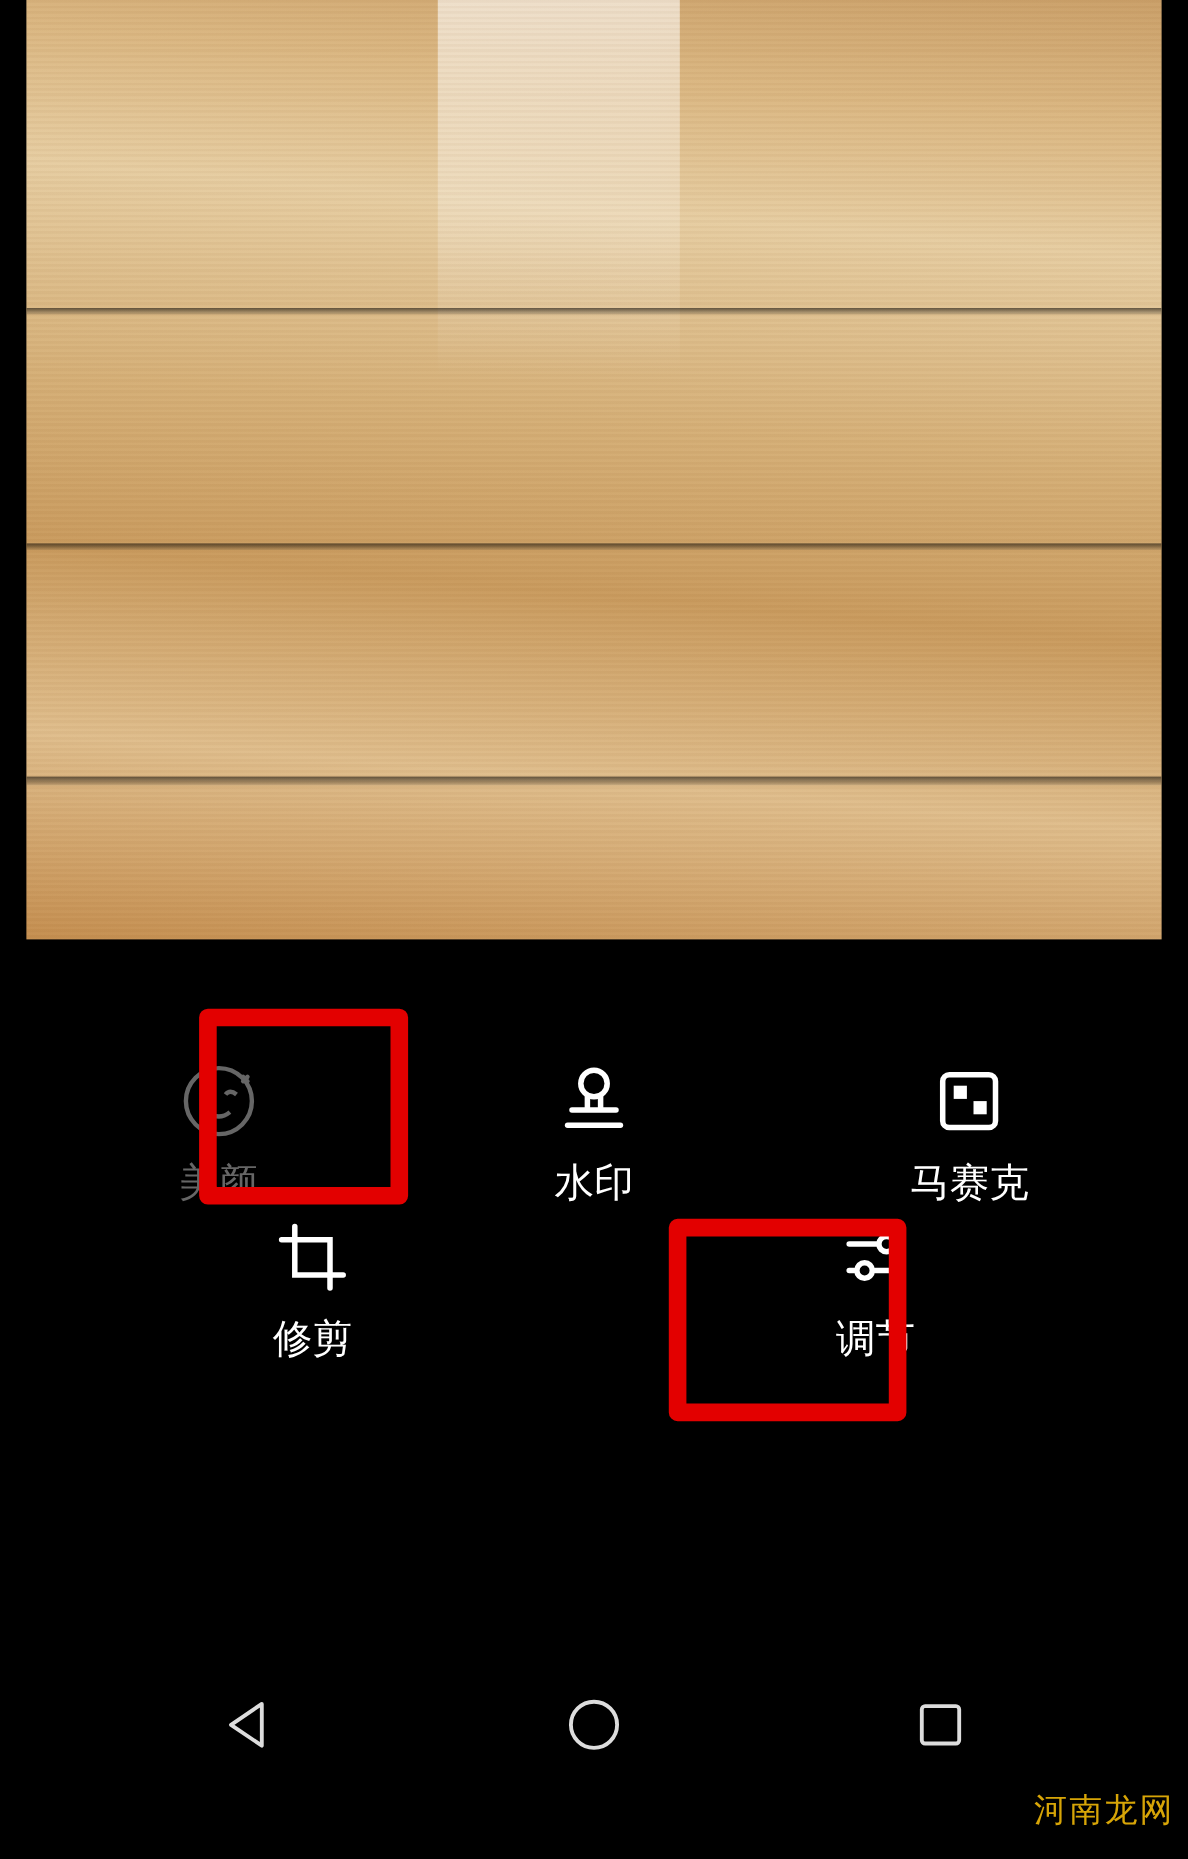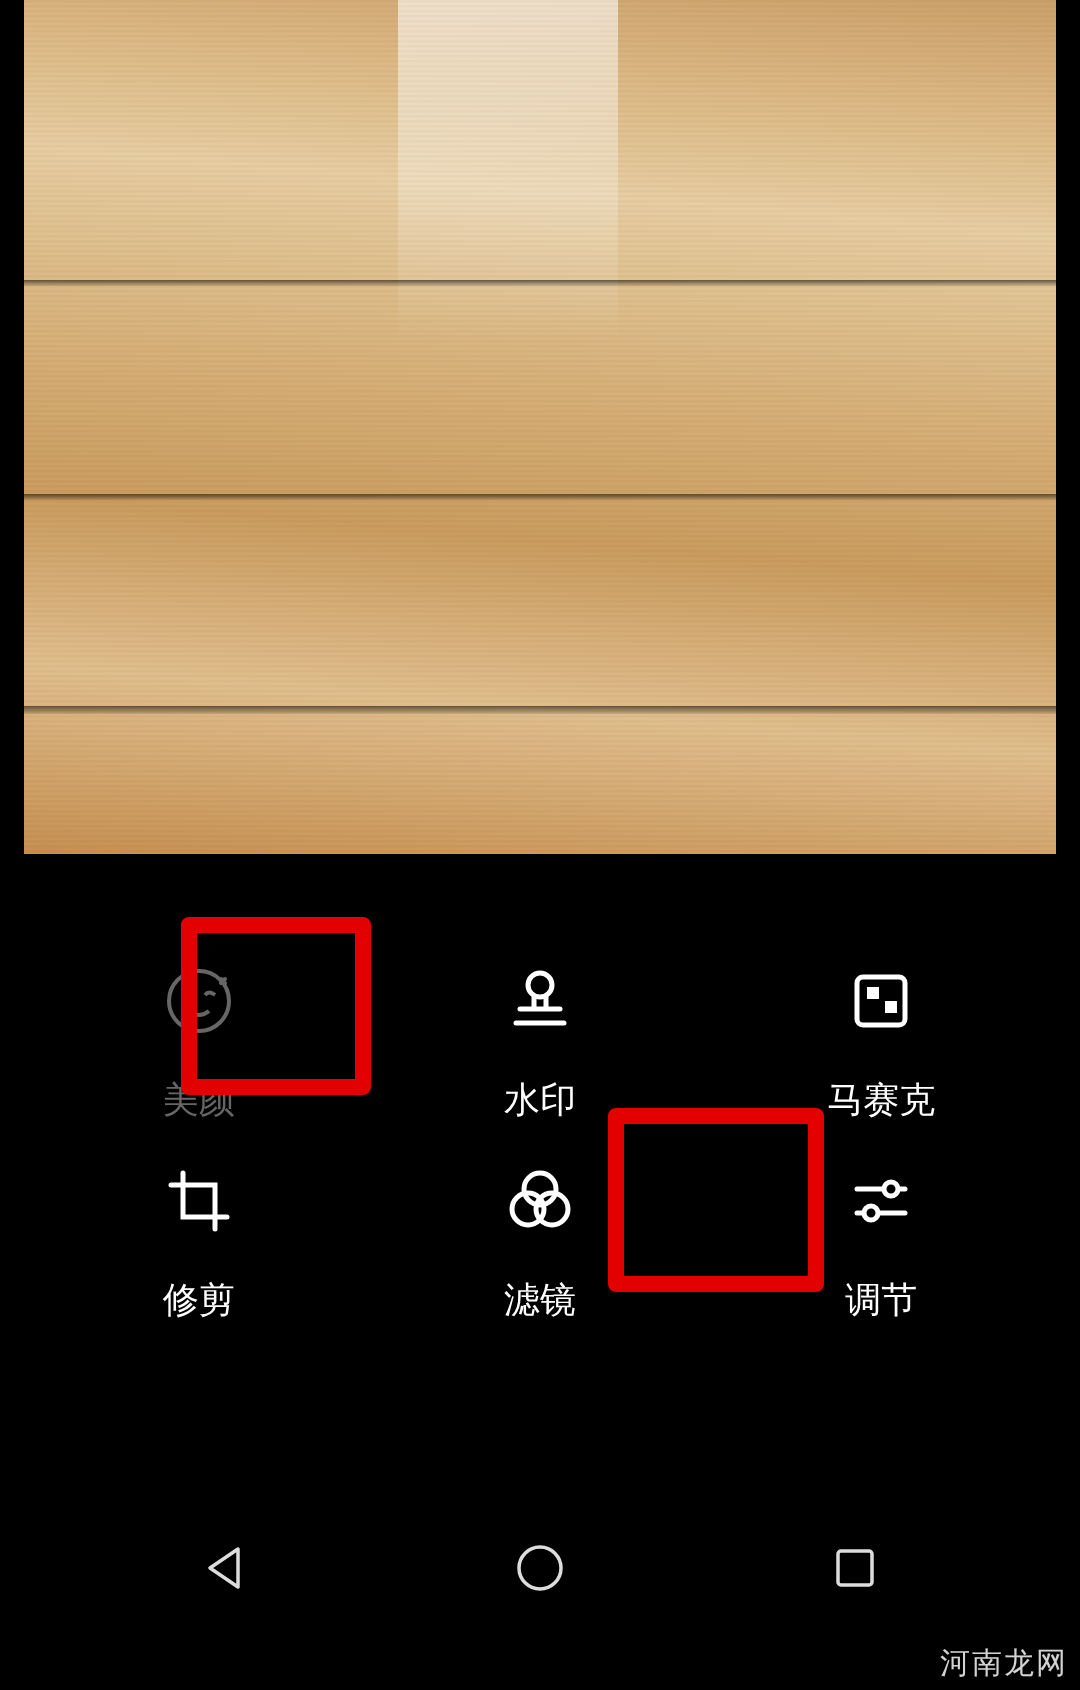--- a/index.html
+++ b/index.html
@@ -46,27 +46,27 @@
     .toolbar {
       position: absolute;
       left: 0;
       width: 100%;
       display: flex;
       justify-content: space-around;
       align-items: center;
       padding: 0 28px;
     }
     .toolbar.row1 { top: 950px; height: 190px; }
-    .toolbar.row2 { top: 1150px; height: 190px; }
+    .toolbar.row2 { top: 1092px; height: 190px; }
 
     .tool {
       display: flex;
       flex-direction: column;
       align-items: center;
-      justify-content: space-between;
+      justify-content: flex-start;
       gap: 14px;
       width: 190px;
       height: 160px;
       cursor: pointer;
       position: relative;
     }
     .tool .label {
       font-size: 36px;
       color: #fff;
       font-weight: 400;
@@ -99,24 +99,24 @@
       height: 100px;
       display: flex;
       align-items: center;
       justify-content: center;
       cursor: pointer;
     }
 
     .watermark {
       position: absolute;
       right: 12px;
-      bottom: 6px;
+      bottom: 24px;
       font-size: 30px;
       letter-spacing: 2px;
-      color: #e5e5e5;
+      color: #eab308;
       opacity: 0.92;
       font-weight: 500;
     }
 
     svg.icon { overflow: visible; }
   </style>
 </head>
 <body>
 
 <div class="photo-preview">
@@ -164,28 +164,20 @@
 <div class="toolbar row2">
 
   <div class="tool">
     <svg class="icon" width="72" height="72" viewBox="0 0 72 72" fill="none" stroke="#fff" stroke-width="5" stroke-linecap="round">
       <path d="M20 8 L20 52 L64 52"></path>
       <path d="M8 20 L52 20 L52 64"></path>
     </svg>
     <span class="label">修剪</span>
   </div>
 
-  <div class="tool">
-    <svg class="icon" width="72" height="72" viewBox="0 0 72 72" fill="none" stroke="#fff" stroke-width="5">
-      <circle cx="36" cy="24" r="16"></circle>
-      <circle cx="24" cy="44" r="16"></circle>
-      <circle cx="48" cy="44" r="16"></circle>
-    </svg>
-    <span class="label">滤镜</span>
-  </div>
 
   <div class="tool">
     <svg class="icon" width="72" height="72" viewBox="0 0 72 72" fill="none" stroke="#fff" stroke-width="5" stroke-linecap="round">
       <path d="M12 24 L60 24"></path>
       <circle cx="46" cy="24" r="7" fill="#000"></circle>
       <path d="M12 48 L60 48"></path>
       <circle cx="26" cy="48" r="7" fill="#000"></circle>
     </svg>
     <span class="label">调节</span>
   </div>

